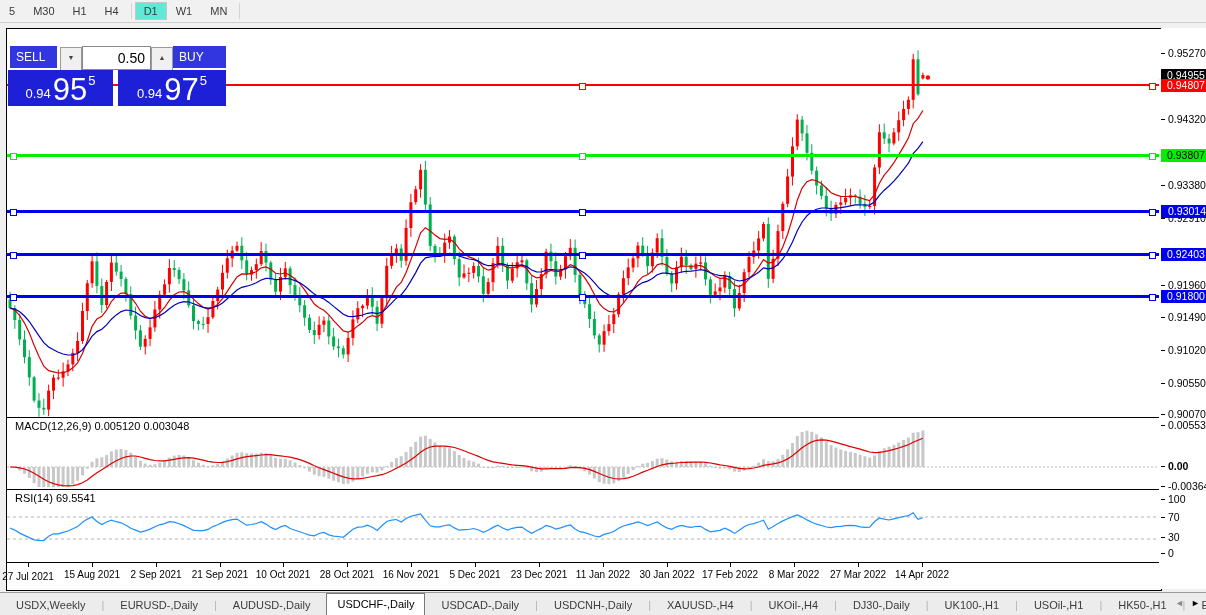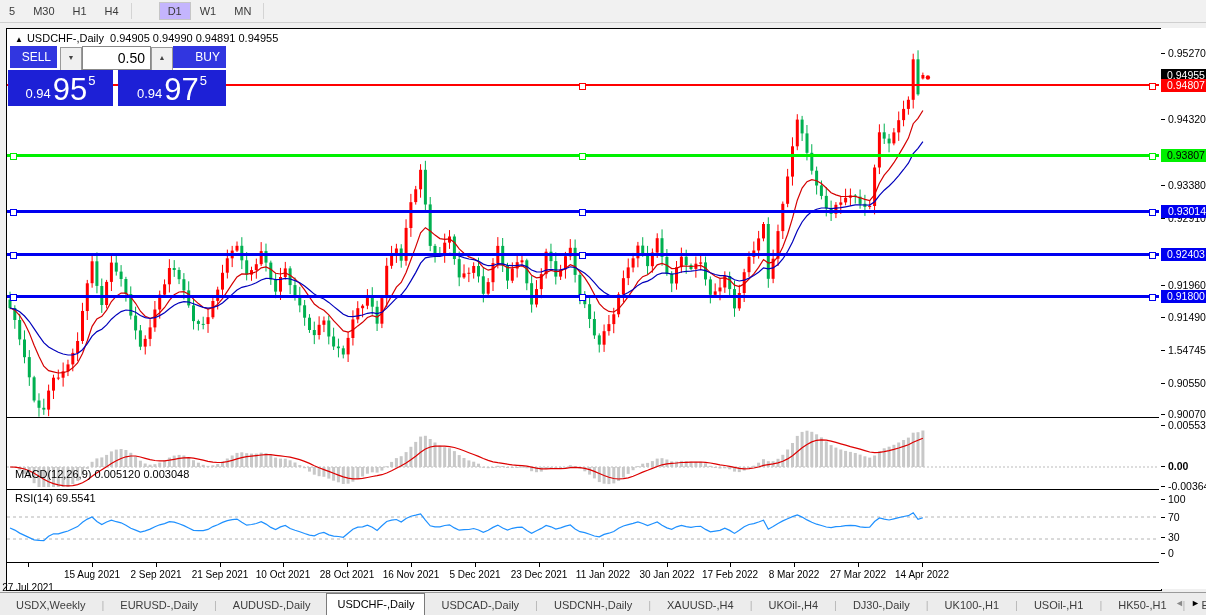--- a/index.html
+++ b/index.html
@@ -2,37 +2,37 @@
 <html><head>
 <meta charset="utf-8">
 <style>
   html,body{margin:0;padding:0;width:1206px;height:615px;overflow:hidden;
     background:#f0f0f0;font-family:"Liberation Sans",sans-serif;
     -webkit-font-smoothing:none;}
   
   #toolbar{position:absolute;left:0;top:0;width:1206px;height:22px;background:#f1f1f1;
     border-bottom:1px solid #cfcfcf;display:flex;align-items:center;}
   .tb-item{font-size:11px;color:#3a3a3a;padding:3px 9px;cursor:default;}
-  .tb-item.active{background:#c4b5fd;border:1px solid #c6c6c6;padding:2px 8px;margin-left:24px;}
+  .tb-item.active{background:#5eead4;border:1px solid #c6c6c6;padding:2px 8px;}
   .tb-sep{width:1px;height:16px;background:#d4d4d4;margin:0 3px;}
   
   #frame{position:absolute;left:6px;top:28px;width:1154px;height:561px;
     border:1px solid #000;background:#fff;}
   .hborder{position:absolute;left:0;width:1152px;height:1px;background:#000;}
   svg{position:absolute;left:0;}
   .panel-label{position:absolute;font-size:11px;color:#000;white-space:pre;z-index:5;}
   
   #chart-header{position:absolute;left:8px;top:3px;font-size:11px;color:#000;z-index:6;}
   #chart-header .tri{font-size:8px;margin-right:4px;}
   
   .hline{position:absolute;left:0;width:1152px;z-index:3;}
   .handle{position:absolute;width:5px;height:5px;background:#fff;z-index:4;}
   
   #trade-panel{position:absolute;z-index:20;}
-  .tp-btn{position:absolute;background:#3136e0;color:#fff;font-size:12px;text-align:right;
+  .tp-btn{position:absolute;background:#3136e0;color:#fff;font-size:12px;text-align:left;
     border:none;border-bottom:2px solid #fff;cursor:pointer;font-family:"Liberation Sans",sans-serif;}
   .tp-spin{position:absolute;background:#f0f0f0;border:1px solid #9a9a9a;font-size:7px;color:#444;
     text-align:center;line-height:20px;cursor:pointer;}
   #tp-volume{position:absolute;border:1px solid #888;font-size:14px;text-align:right;
     padding:0 5px 0 0;font-family:"Liberation Sans",sans-serif;}
   .tp-price{position:absolute;background:#1d20d6;color:#fff;display:flex;align-items:flex-end;
     justify-content:center;padding-bottom:2px;cursor:pointer;}
   .tp-small{font-size:13px;margin:0 2px 3px 0;}
   .tp-big{font-size:31px;line-height:0.9;font-weight:400;}
   .tp-sup{font-size:13px;margin:0 0 16px 1px;}
@@ -63,23 +63,20 @@
     <span class="tb-item">H1</span>
     <span class="tb-item">H4</span>
     <div class="tb-sep"></div>
     <span class="tb-item active">D1</span>
     <span class="tb-item">W1</span>
     <span class="tb-item">MN</span>
     <div class="tb-sep"></div>
   </div>
 
 <div id="frame">
-  <div id="chart-header">
-    <span class="tri">▲</span><span>USDCHF-,Daily</span>&nbsp;&nbsp;<span>0.94905 0.94990 0.94891 0.94955</span>
-  </div>
   <svg id="main-svg" width="1152" height="388" style="top:0;">
       <line x1="3" y1="262.7" x2="3" y2="280.4" stroke="#00b050" stroke-width="1"></line>
       <rect x="1.5" y="270.6" width="3" height="8.4" fill="#00b050"></rect>
       <line x1="7.83" y1="276.3" x2="7.83" y2="299.8" stroke="#00b050" stroke-width="1"></line>
       <rect x="6.3" y="279.0" width="3" height="12.0" fill="#00b050"></rect>
       <line x1="12.66" y1="284.9" x2="12.66" y2="316.2" stroke="#00b050" stroke-width="1"></line>
       <rect x="11.2" y="291.0" width="3" height="19.4" fill="#00b050"></rect>
       <line x1="17.490000000000002" y1="301.4" x2="17.490000000000002" y2="334.3" stroke="#00b050" stroke-width="1"></line>
       <rect x="16.0" y="310.5" width="3" height="17.7" fill="#00b050"></rect>
       <line x1="22.32" y1="321.1" x2="22.32" y2="356.9" stroke="#00b050" stroke-width="1"></line>
@@ -666,32 +663,32 @@
       <rect x="880.6" y="28.7" width="3" height="20.3" fill="#c8c8c8"></rect>
       <rect x="885.4" y="26.8" width="3" height="22.2" fill="#c8c8c8"></rect>
       <rect x="890.2" y="24.5" width="3" height="24.5" fill="#c8c8c8"></rect>
       <rect x="895.1" y="22.0" width="3" height="27.0" fill="#c8c8c8"></rect>
       <rect x="899.9" y="19.6" width="3" height="29.4" fill="#c8c8c8"></rect>
       <rect x="904.7" y="14.7" width="3" height="34.3" fill="#c8c8c8"></rect>
       <rect x="909.5" y="14.2" width="3" height="34.8" fill="#c8c8c8"></rect>
       <rect x="914.4" y="12.5" width="3" height="36.5" fill="#c8c8c8"></rect>
       <polyline points="3.0,49.0 7.8,49.2 12.7,49.9 17.5,51.0 22.3,52.8 27.1,55.3 32.0,58.2 36.8,61.2 41.6,63.7 46.5,65.6 51.3,66.9 56.1,67.7 61.0,67.9 65.8,67.6 70.6,66.6 75.5,64.7 80.3,62.0 85.1,58.3 89.9,54.7 94.8,51.7 99.6,48.7 104.4,45.6 109.3,42.8 114.1,40.5 118.9,38.8 123.8,38.0 128.6,38.0 133.4,39.0 138.2,40.3 143.1,41.6 147.9,42.5 152.7,42.9 157.6,42.9 162.4,42.2 167.2,41.3 172.1,40.4 176.9,39.8 181.7,39.7 186.5,40.2 191.4,41.1 196.2,42.2 201.0,43.4 205.9,44.2 210.7,44.5 215.5,44.3 220.3,43.6 225.2,42.4 230.0,40.9 234.8,39.6 239.7,38.7 244.5,38.1 249.3,37.6 254.2,37.0 259.0,36.6 263.8,36.7 268.6,37.3 273.5,37.9 278.3,38.5 283.1,39.2 288.0,40.3 292.8,41.6 297.6,43.4 302.5,45.4 307.3,47.7 312.1,49.8 316.9,51.6 321.8,53.4 326.6,55.3 331.4,57.1 336.3,58.9 341.1,60.2 345.9,60.9 350.8,60.9 355.6,60.4 360.4,59.5 365.3,58.5 370.1,57.7 374.9,56.7 379.7,55.0 384.6,52.8 389.4,50.2 394.2,47.8 399.1,45.1 403.9,41.8 408.7,38.2 413.6,34.3 418.4,31.0 423.2,29.0 428.0,28.1 432.9,28.0 437.7,28.2 442.5,28.6 447.4,29.5 452.2,31.0 457.0,32.8 461.9,34.7 466.7,36.5 471.5,38.4 476.3,40.5 481.2,42.4 486.0,43.9 490.8,44.7 495.7,45.3 500.5,46.2 505.3,46.9 510.2,47.3 515.0,47.6 519.8,48.1 524.6,49.1 529.5,50.1 534.3,50.8 539.1,50.9 544.0,50.7 548.8,50.7 553.6,50.6 558.5,50.3 563.3,49.7 568.1,49.4 572.9,49.6 577.8,50.4 582.6,51.6 587.4,53.4 592.3,55.5 597.1,57.5 601.9,59.3 606.8,60.5 611.6,61.0 616.4,60.7 621.2,59.8 626.1,58.2 630.9,56.2 635.7,54.1 640.6,52.3 645.4,50.4 650.2,48.5 655.0,46.8 659.9,45.8 664.7,45.3 669.5,45.0 674.4,44.5 679.2,44.3 684.0,44.2 688.9,44.1 693.7,44.0 698.5,44.3 703.4,45.0 708.2,45.9 713.0,46.8 717.8,47.5 722.7,48.3 727.5,49.3 732.3,50.3 737.2,50.8 742.0,50.6 746.8,50.0 751.6,49.0 756.5,47.4 761.3,46.6 766.1,45.9 771.0,44.9 775.8,43.3 780.6,40.9 785.5,37.7 790.3,33.8 795.1,29.8 800.0,26.4 804.8,23.9 809.6,22.3 814.4,21.8 819.3,22.1 824.1,23.1 828.9,24.4 833.8,25.8 838.6,27.2 843.4,28.6 848.3,29.8 853.1,31.2 857.9,32.6 862.7,34.0 867.6,34.7 872.4,34.4 877.2,33.6 882.1,32.6 886.9,31.4 891.7,30.0 896.6,28.4 901.4,26.7 906.2,24.3 911.0,22.3 915.9,20.3" fill="none" stroke="#dd0000" stroke-width="1.2"></polyline>
     </svg>
-  <div class="panel-label" style="left:8px;top:391px;margin-top:48px;">MACD(12,26,9) 0.005120 0.003048</div>
+  <div class="panel-label" style="left:8px;top:391px;">MACD(12,26,9) 0.005120 0.003048</div>
   <div class="hborder" style="top:460px;"></div>
   <svg id="rsi-svg" width="1152" height="72" style="top:461px;">
       <line x1="0" y1="27" x2="1152" y2="27" stroke="#b4b4b4" stroke-width="1" stroke-dasharray="3 3"></line>
       <line x1="0" y1="49" x2="1152" y2="49" stroke="#b4b4b4" stroke-width="1" stroke-dasharray="3 3"></line>
       <polyline points="3.0,38.0 7.8,40.1 12.7,43.1 17.5,45.4 22.3,47.6 27.1,49.8 32.0,50.4 36.8,50.6 41.6,46.3 46.5,43.8 51.3,43.8 56.1,42.4 61.0,41.0 65.8,38.8 70.6,36.6 75.5,32.2 80.3,29.1 85.1,27.0 89.9,31.5 94.8,34.5 99.6,32.0 104.4,30.2 109.3,31.7 114.1,32.8 118.9,35.2 123.8,38.2 128.6,40.1 133.4,42.0 138.2,40.8 143.1,39.1 147.9,36.7 152.7,34.8 157.6,33.6 162.4,31.7 167.2,32.1 172.1,33.7 176.9,35.6 181.7,38.0 186.5,40.3 191.4,40.7 196.2,40.7 201.0,39.4 205.9,36.6 210.7,34.8 215.5,32.4 220.3,30.6 225.2,29.7 230.0,29.1 234.8,32.3 239.7,35.2 244.5,34.5 249.3,33.5 254.2,31.6 259.0,34.1 263.8,37.4 268.6,39.5 273.5,36.9 278.3,35.5 283.1,38.5 288.0,40.2 292.8,41.7 297.6,43.5 302.5,45.1 307.3,45.8 312.1,43.5 316.9,42.5 321.8,44.9 326.6,46.2 331.4,46.5 336.3,47.3 341.1,43.2 345.9,39.3 350.8,37.2 355.6,36.8 360.4,35.1 365.3,37.3 370.1,40.4 374.9,35.8 379.7,31.5 384.6,30.2 389.4,29.5 394.2,32.0 399.1,28.4 403.9,26.2 408.7,25.2 413.6,23.9 418.4,30.1 423.2,35.8 428.0,36.8 432.9,36.8 437.7,35.5 442.5,34.8 447.4,37.9 452.2,40.2 457.0,39.6 461.9,39.5 466.7,38.5 471.5,40.0 476.3,42.3 481.2,40.3 486.0,37.4 490.8,35.1 495.7,38.0 500.5,40.1 505.3,38.3 510.2,37.4 515.0,37.1 519.8,40.5 524.6,43.2 529.5,40.7 534.3,38.4 539.1,35.4 544.0,36.8 548.8,39.0 553.6,37.9 558.5,36.1 563.3,35.0 568.1,39.0 572.9,41.7 577.8,42.6 582.6,44.3 587.4,46.0 592.3,46.9 597.1,44.4 601.9,43.2 606.8,41.5 611.6,38.3 616.4,36.0 621.2,34.6 626.1,33.4 630.9,31.9 635.7,33.5 640.6,35.6 645.4,33.7 650.2,31.9 655.0,35.2 659.9,37.9 664.7,39.3 669.5,36.8 674.4,35.4 679.2,36.7 684.0,37.4 688.9,36.5 693.7,36.3 698.5,39.4 703.4,41.8 708.2,41.1 713.0,40.3 717.8,38.1 722.7,40.4 727.5,43.4 732.3,40.3 737.2,36.8 742.0,34.5 746.8,33.6 751.6,32.0 756.5,30.2 761.3,39.2 766.1,36.6 771.0,33.5 775.8,30.9 780.6,28.7 785.5,26.6 790.3,25.0 795.1,27.1 800.0,29.9 804.8,32.3 809.6,34.2 814.4,35.5 819.3,37.0 824.1,37.6 828.9,36.6 833.8,36.3 838.6,35.7 843.4,35.4 848.3,35.6 853.1,36.8 857.9,37.4 862.7,37.2 867.6,31.5 872.4,27.9 877.2,29.1 882.1,30.0 886.9,28.8 891.7,27.6 896.6,26.5 901.4,25.7 906.2,22.7 911.0,29.4 915.9,27.8" fill="none" stroke="#1e90ff" stroke-width="1.2"></polyline>
     </svg>
   <div class="panel-label" style="left:8px;top:463px;">RSI(14) 69.5541</div>
   <div class="hborder" style="top:533px;"></div>
   <div id="date-axis" style="position:absolute;left:0;top:534px;width:1152px;height:25px;">
       <div class="date-tick" style="left: 21px; top: 0px;"></div>
-      <div class="date-label" style="left: 21px; top: 19px;">27 Jul 2021</div>
+      <div class="date-label" style="left: 21px; top: 8px;">27 Jul 2021</div>
       <div class="date-tick" style="left: 85px; top: 0px;"></div>
       <div class="date-label" style="left: 85px; top: 6px;">15 Aug 2021</div>
       <div class="date-tick" style="left: 149px; top: 0px;"></div>
       <div class="date-label" style="left: 149px; top: 6px;">2 Sep 2021</div>
       <div class="date-tick" style="left: 213px; top: 0px;"></div>
       <div class="date-label" style="left: 213px; top: 6px;">21 Sep 2021</div>
       <div class="date-tick" style="left: 276px; top: 0px;"></div>
       <div class="date-label" style="left: 276px; top: 6px;">10 Oct 2021</div>
       <div class="date-tick" style="left: 340px; top: 0px;"></div>
       <div class="date-label" style="left: 340px; top: 6px;">28 Oct 2021</div>
@@ -741,21 +738,21 @@
     <div class="tick-label" style="top: 85px;">0.94320</div>
     <div class="tick-dash" style="top: 157px;"></div>
     <div class="tick-label" style="top: 151px;">0.93380</div>
     <div class="tick-dash" style="top: 190px;"></div>
     <div class="tick-label" style="top: 184px;">0.92910</div>
     <div class="tick-dash" style="top: 257px;"></div>
     <div class="tick-label" style="top: 251px;">0.91960</div>
     <div class="tick-dash" style="top: 289px;"></div>
     <div class="tick-label" style="top: 283px;">0.91490</div>
     <div class="tick-dash" style="top: 322px;"></div>
-    <div class="tick-label" style="top: 316px;">1.54745</div>
+    <div class="tick-label" style="top: 316px;">0.91020</div>
     <div class="tick-dash" style="top: 355px;"></div>
     <div class="tick-label" style="top: 349px;">0.90550</div>
     <div class="tick-dash" style="top: 386px;"></div>
     <div class="tick-label" style="top: 380px;">0.90070</div>
     <div class="badge" style="top: 41px; background: rgb(0, 0, 0); color: rgb(255, 255, 255);">0.94955</div>
     <div class="badge" style="top: 51px; background: rgb(255, 0, 0); color: rgb(255, 255, 255);">0.94807</div>
     <div class="badge" style="top: 121px; background: rgb(0, 240, 0); color: rgb(0, 0, 0);">0.93807</div>
     <div class="badge" style="top: 177px; background: rgb(0, 0, 240); color: rgb(255, 255, 255); text-align: right;">0.93014</div>
     <div class="badge" style="top: 220px; background: rgb(0, 0, 240); color: rgb(255, 255, 255);">0.92403</div>
     <div class="badge" style="top: 262px; background: rgb(0, 0, 240); color: rgb(255, 255, 255);">0.91800</div>

